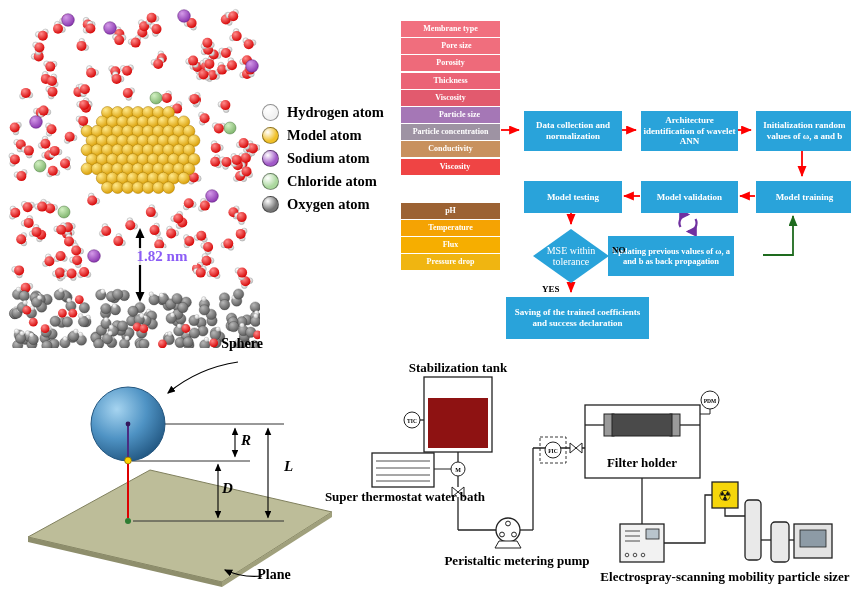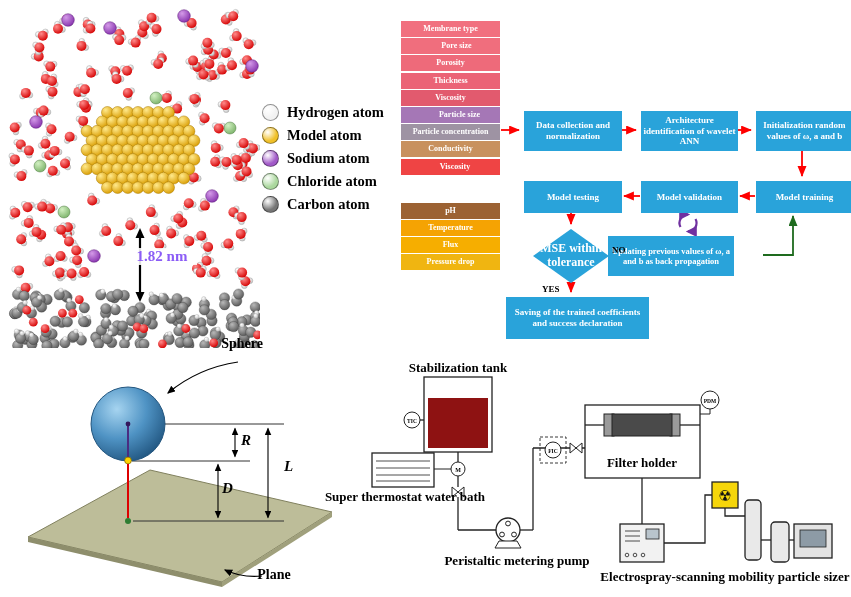--- a/index.html
+++ b/index.html
@@ -20,21 +20,21 @@
   .legend-label{font-weight:bold;font-size:14.5px;color:#000;white-space:nowrap}
   .panel-label{position:absolute;font-weight:bold;font-size:13px;color:#000;
                text-align:center;line-height:1.1;white-space:nowrap}
   .big-label{font-size:14px}
   .dim-label{position:absolute;font-weight:bold;font-style:italic;font-size:15px;color:#000}
   .branch-label{position:absolute;font-weight:bold;font-size:9px;color:#000}
   .dist-label{position:absolute;left:127px;top:248px;width:70px;text-align:center;
               font-weight:bold;font-size:15px;color:#8b5cf6;background:rgba(255,255,255,.88)}
   .diamond-text{position:absolute;left:537px;top:241px;width:68px;height:30px;display:flex;
                 align-items:center;justify-content:center;text-align:center;color:#fff;
-                font-weight:bold;font-size:12px;line-height:1.15}
+                font-weight:normal;font-size:10px;line-height:1.15}
 </style>
 </head>
 <body>
 
 <div id="canvas">
 
   <svg id="mol-svg" class="abs" style="left:6px;top:4px" width="254" height="344">
       <defs>
         <radialGradient id="g-red" cx="35%" cy="30%" r="75%">
           <stop offset="0%" stop-color="#ff8a8a"></stop>
@@ -785,21 +785,21 @@
       <div class="legend-item">
         <span class="legend-swatch" style="background: radial-gradient(circle at 32% 28%, rgba(255, 255, 255, 0.8), rgb(161, 89, 200) 60%);"></span>
         <span class="legend-label">Sodium atom</span>
       </div>
       <div class="legend-item">
         <span class="legend-swatch" style="background: radial-gradient(circle at 32% 28%, rgba(255, 255, 255, 0.8), rgb(171, 216, 158) 60%);"></span>
         <span class="legend-label">Chloride atom</span>
       </div>
       <div class="legend-item">
         <span class="legend-swatch" style="background: radial-gradient(circle at 32% 28%, rgba(255, 255, 255, 0.8), rgb(117, 117, 117) 60%);"></span>
-        <span class="legend-label">Carbon atom</span>
+        <span class="legend-label">Oxygen atom</span>
       </div>
     </div>
 
   <div id="params" class="abs" style="left:401px;top:21px;width:99px">
       <div class="param" style="background: rgb(241, 112, 127);">Membrane type</div>
       <div class="param" style="background: rgb(240, 110, 125); padding-left: 12px;">Pore size</div>
       <div class="param" style="background: rgb(238, 106, 122);">Porosity</div>
       <div class="param" style="background: rgb(235, 99, 118);">Thickness</div>
       <div class="param" style="background: rgb(226, 90, 110);">Viscosity</div>
       <div class="param" style="background: rgb(165, 119, 182); padding-left: 18px;">Particle size</div>

